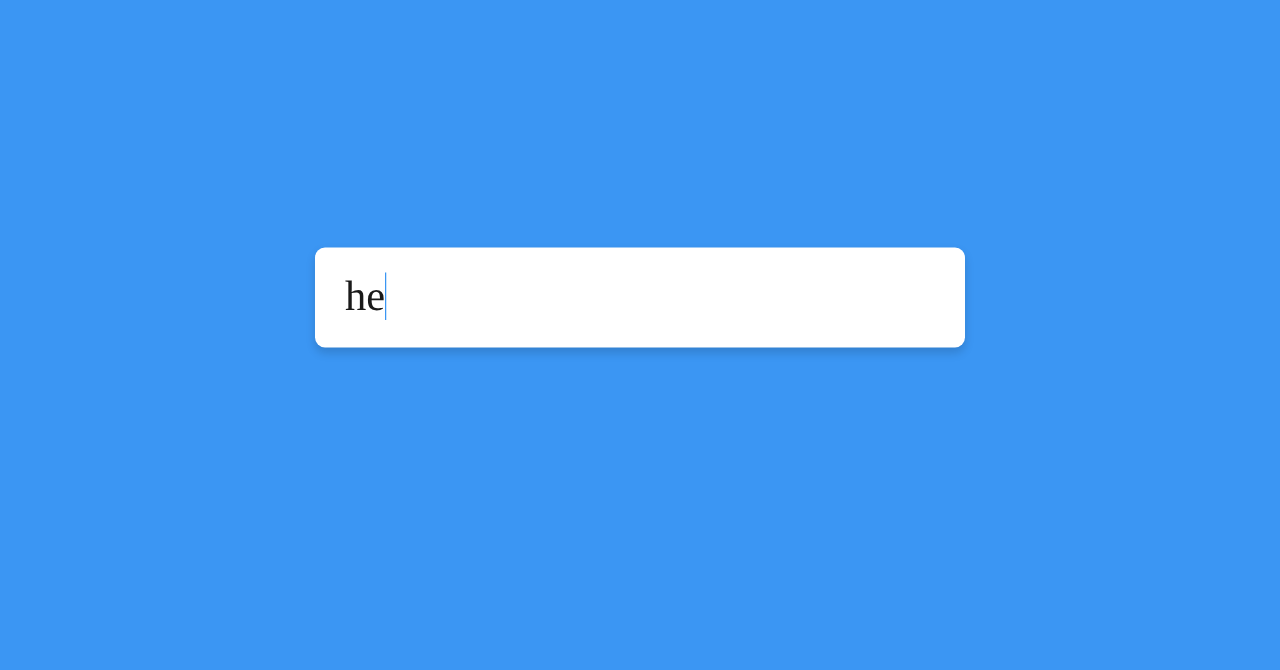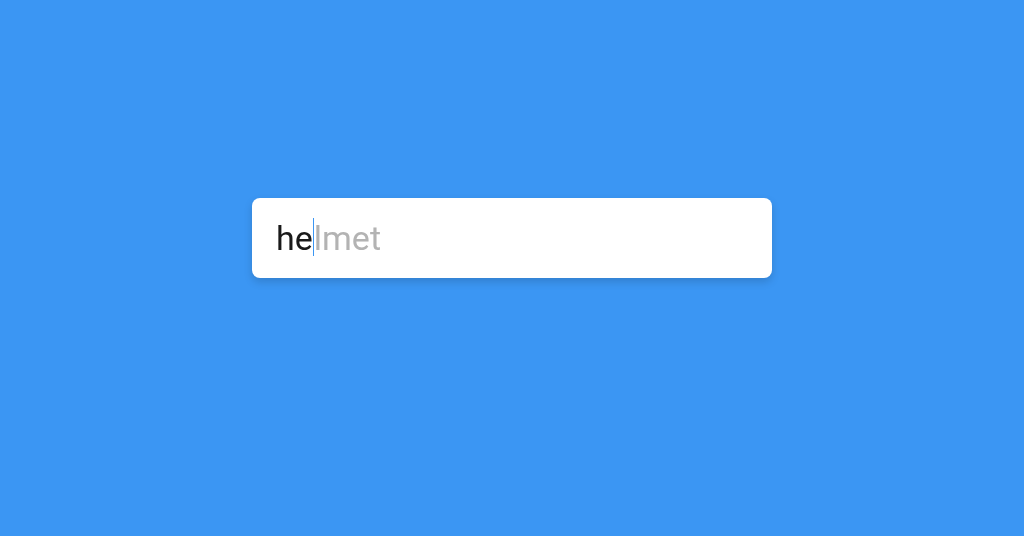--- a/index.html
+++ b/index.html
@@ -1,18 +1,19 @@
 <!DOCTYPE html>
 <html><head>
   <meta charset="utf-8">
   <style>
     * {
       box-sizing: border-box;
       margin: 0;
       padding: 0;
+      font-family: Liberation Serif, serif;
     }
     body {
       width: 1024px;
       height: 536px;
       background: #3b96f3;
       display: flex;
       align-items: center;
       justify-content: center;
       font-family: -apple-system, BlinkMacSystemFont, "Segoe UI", Roboto, Helvetica, Arial, sans-serif;
       overflow: hidden;
@@ -59,15 +60,14 @@
       color: #b3b3b3;
     }
   </style>
 </head>
 <body>
 
 <div class="search-wrapper">
   <div class="search-field">
     <span class="typed">he</span>
       <span class="cursor"></span>
-      <span class="suggestion">lmet</span>
   </div>
 </div>
 
 </body></html>

